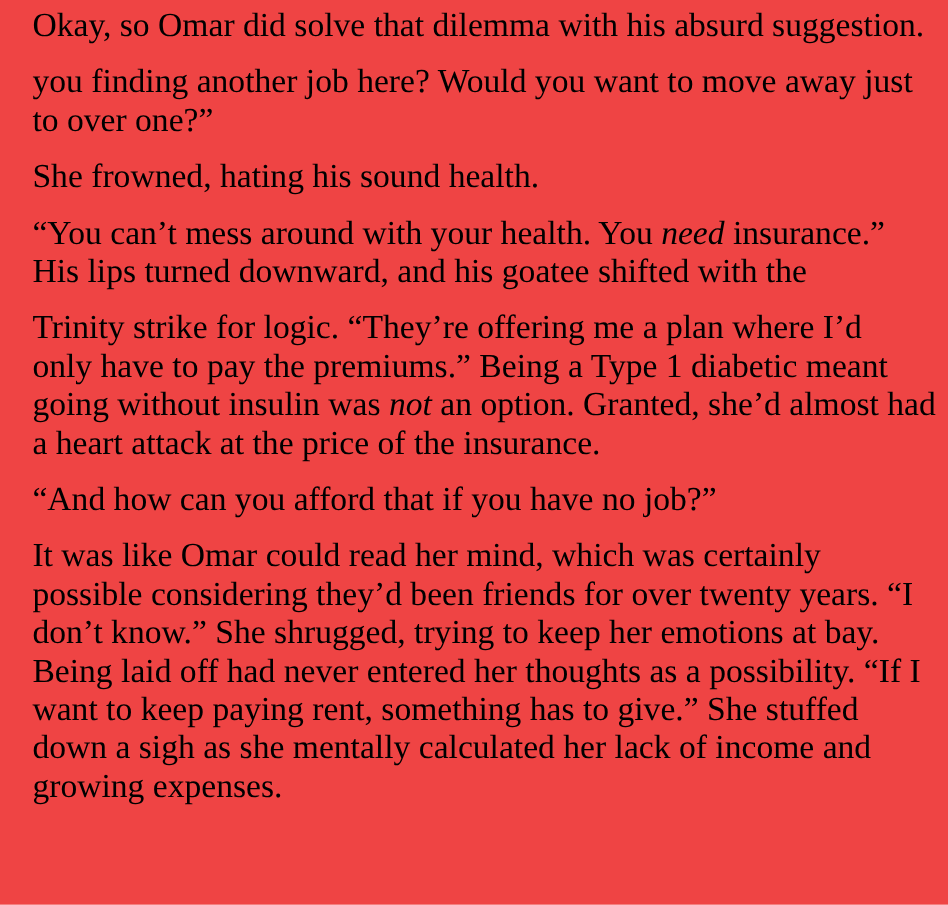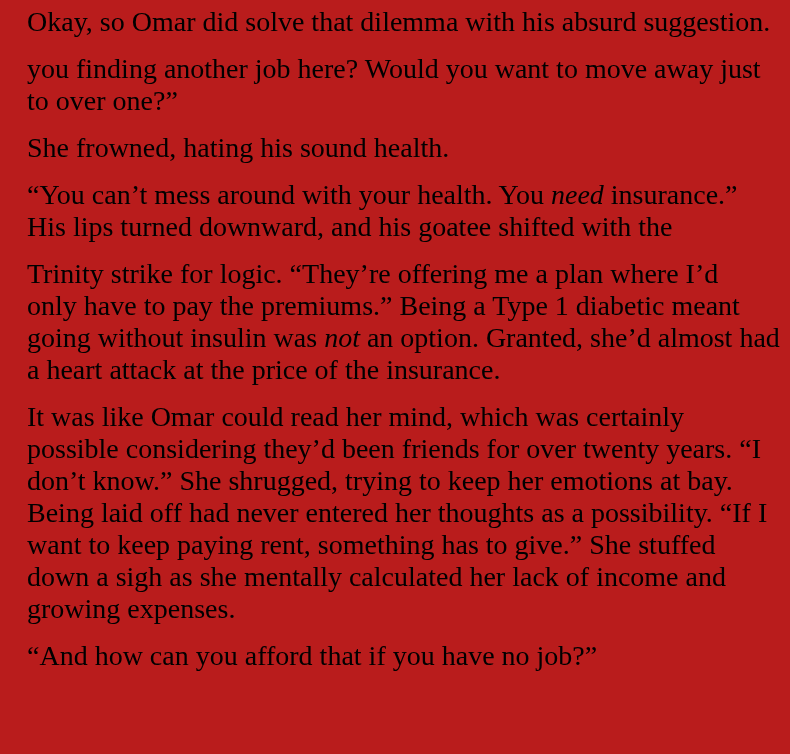--- a/index.html
+++ b/index.html
@@ -32,21 +32,21 @@
   .line {
     white-space: pre;
   }
   .em {
     font-style: italic;
   }
 </style>
 </head>
 <body>
 
-<div class="page" style="color: rgb(0, 0, 0); background: #b91c1c;">
+<div class="page" style="color: rgb(0, 0, 0); background: #ef4444;">
     <div class="paragraph">
       <div class="line"><span>Okay, so Omar did solve that dilemma with his absurd suggestion.</span></div>
     </div>
     <div class="paragraph">
       <div class="line"><span>you finding another job here? Would you want to move away just</span></div>
       <div class="line"><span>to over one?”</span></div>
     </div>
     <div class="paragraph">
       <div class="line"><span>She frowned, hating his sound health.</span></div>
     </div>
@@ -54,24 +54,24 @@
       <div class="line"><span>“You can’t mess around with your health. You </span><span class="em">need</span><span> insurance.”</span></div>
       <div class="line"><span>His lips turned downward, and his goatee shifted with the</span></div>
     </div>
     <div class="paragraph">
       <div class="line"><span>Trinity strike for logic. “They’re offering me a plan where I’d</span></div>
       <div class="line"><span>only have to pay the premiums.” Being a Type 1 diabetic meant</span></div>
       <div class="line"><span>going without insulin was </span><span class="em">not</span><span> an option. Granted, she’d almost had</span></div>
       <div class="line"><span>a heart attack at the price of the insurance.</span></div>
     </div>
     <div class="paragraph">
+      <div class="line"><span>“And how can you afford that if you have no job?”</span></div>
+    </div>
+    <div class="paragraph">
       <div class="line"><span>It was like Omar could read her mind, which was certainly</span></div>
       <div class="line"><span>possible considering they’d been friends for over twenty years. “I</span></div>
       <div class="line"><span>don’t know.” She shrugged, trying to keep her emotions at bay.</span></div>
       <div class="line"><span>Being laid off had never entered her thoughts as a possibility. “If I</span></div>
       <div class="line"><span>want to keep paying rent, something has to give.” She stuffed</span></div>
       <div class="line"><span>down a sigh as she mentally calculated her lack of income and</span></div>
       <div class="line"><span>growing expenses.</span></div>
     </div>
-    <div class="paragraph">
-      <div class="line"><span>“And how can you afford that if you have no job?”</span></div>
-    </div>
   </div>
 
 </body></html>

